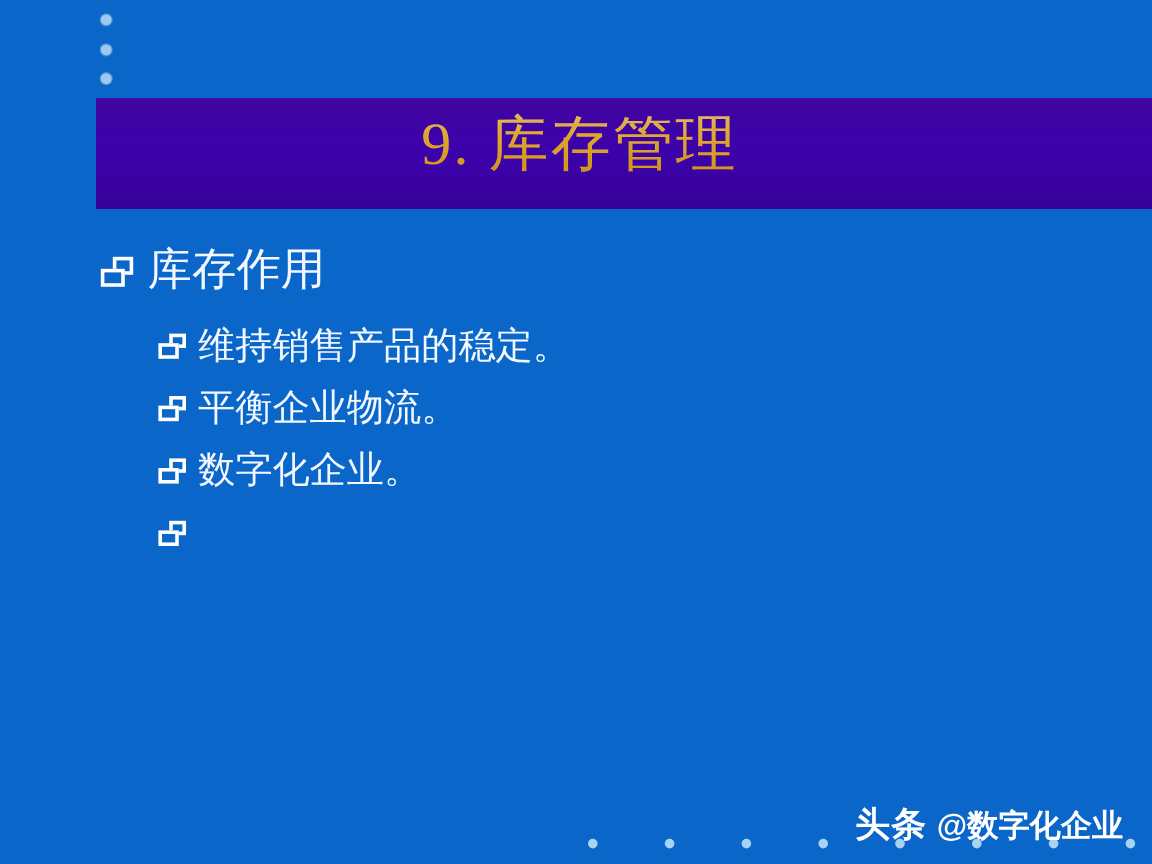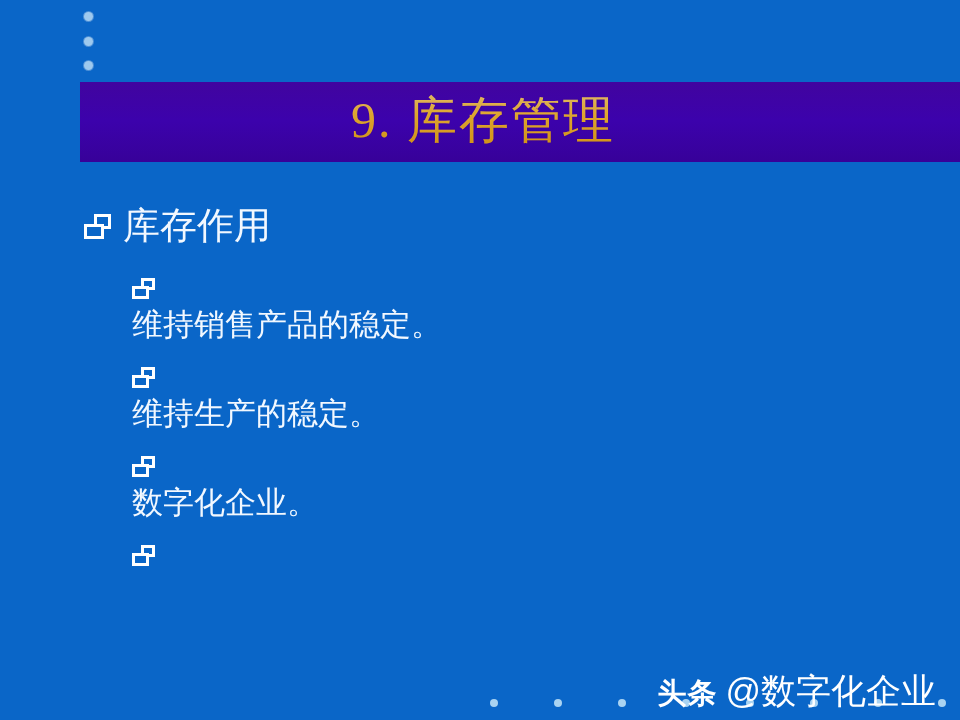--- a/index.html
+++ b/index.html
@@ -38,21 +38,21 @@
   .dot-col .dot:nth-child(1) { top: 3px; }
   .dot-col .dot:nth-child(2) { top: 28px; }
   .dot-col .dot:nth-child(3) { top: 52px; }
 
   
   .title-banner {
     position: absolute;
     left: 80px;
     top: 82px;
     width: 880px;
-    height: 80px;
+    height: 92px;
     background: #3d03a8;
     background-image: linear-gradient(180deg, #41049f 0%, #3c02ac 48%, #370199 100%);
   }
   .title-text {
     position: absolute;
     left: 0;
     top: 0;
     width: 806px;      
     height: 76px;
     display: flex;
@@ -87,21 +87,20 @@
   .bullet-row.level-1 {
     margin-left: 84px;
     font-size: 37px;
     line-height: 52px;
     margin-bottom: 10px;
   }
   .bullet-row.level-2 {
     margin-left: 132px;
     font-size: 31px;
     line-height: 52px;
-    flex-direction: column;
   }
 
   
   .bullet-mark {
     position: relative;
     flex: none;
     display: inline-block;
   }
   .level-1 .bullet-mark { width: 27px; height: 25px; margin-top: 14px; margin-right: 12px; }
   .level-2 .bullet-mark { width: 23px; height: 21px; margin-top: 16px; margin-right: 10px; }
@@ -159,22 +158,22 @@
     color: #ffffff;
     white-space: nowrap;
   }
   .watermark .wm-brand {
     font-size: 29px;
     font-weight: 700;
     letter-spacing: 1px;
     font-family: Liberation Serif, serif;
   }
   .watermark .wm-handle {
-    font-size: 35px;
-    font-weight: 400;
+    font-size: 26px;
+    font-weight: 700;
     letter-spacing: 0px;
   }
 </style>
 </head>
 <body>
 
 <div class="slide">
 
   <div class="dot-col">
     <span class="dot"></span>
@@ -202,21 +201,21 @@
         <span class="rect front"></span>
       </span>
       <span class="bullet-text">维持销售产品的稳定。</span>
     </div>
 
     <div class="bullet-row level-2">
       <span class="bullet-mark">
         <span class="rect back"></span>
         <span class="rect front"></span>
       </span>
-      <span class="bullet-text">维持生产的稳定。</span>
+      <span class="bullet-text">平衡企业物流。</span>
     </div>
 
     <div class="bullet-row level-2">
       <span class="bullet-mark">
         <span class="rect back"></span>
         <span class="rect front"></span>
       </span>
       <span class="bullet-text">数字化企业。</span>
     </div>
 

